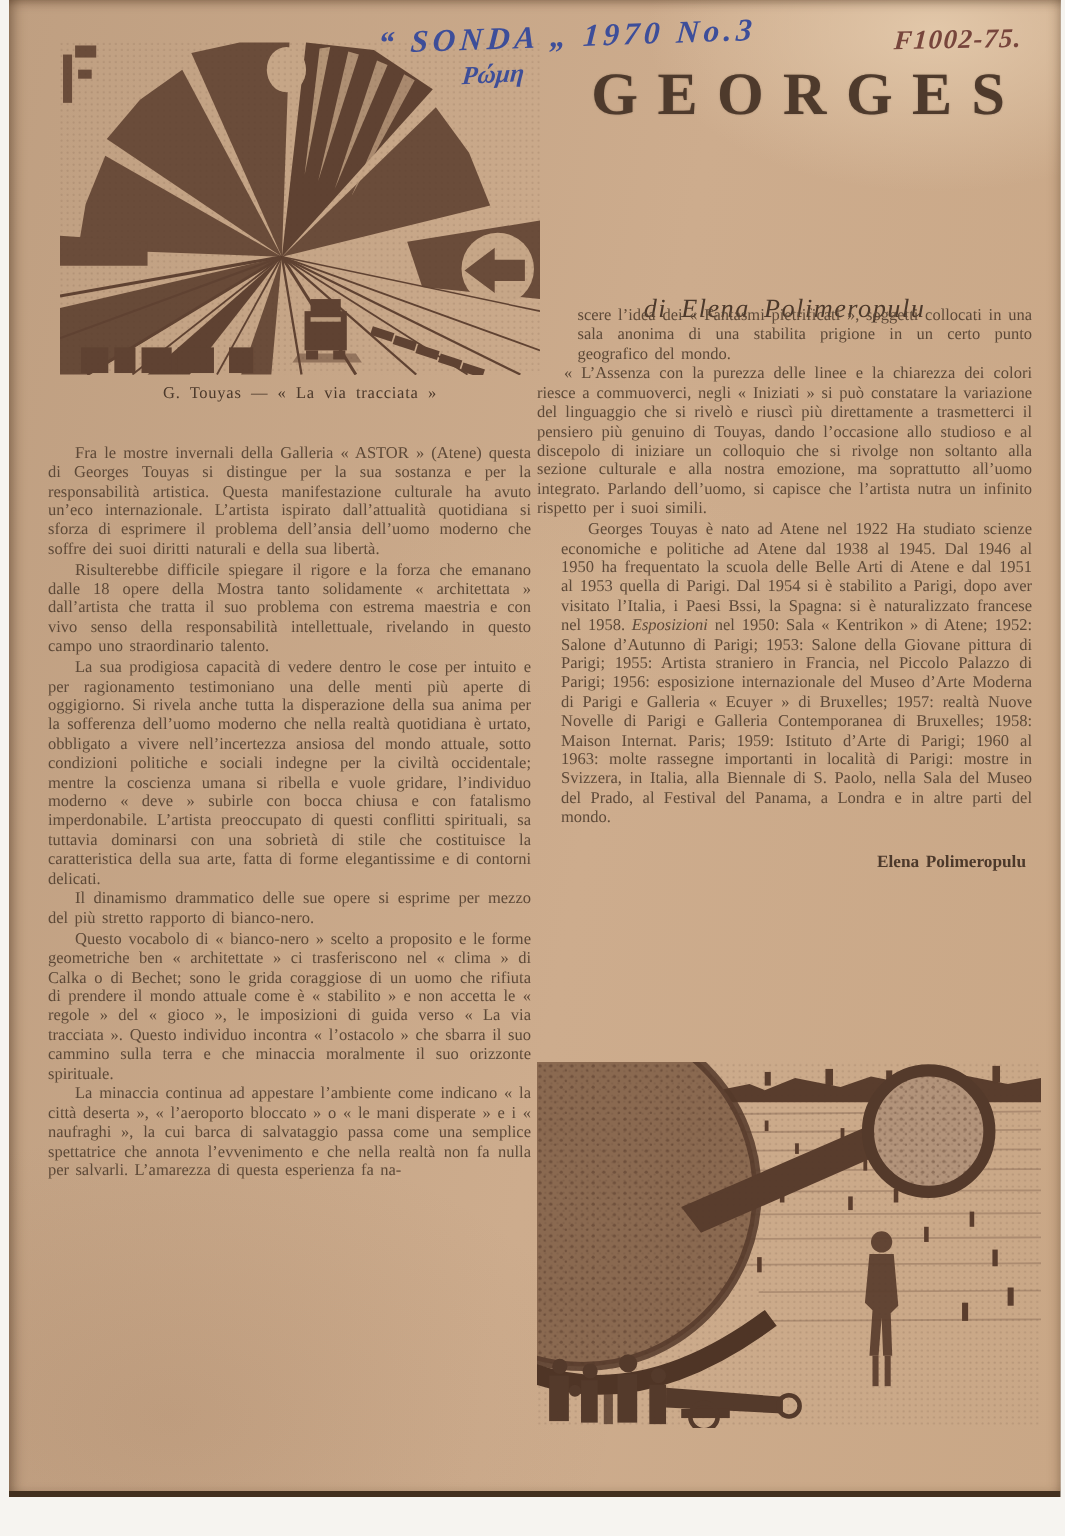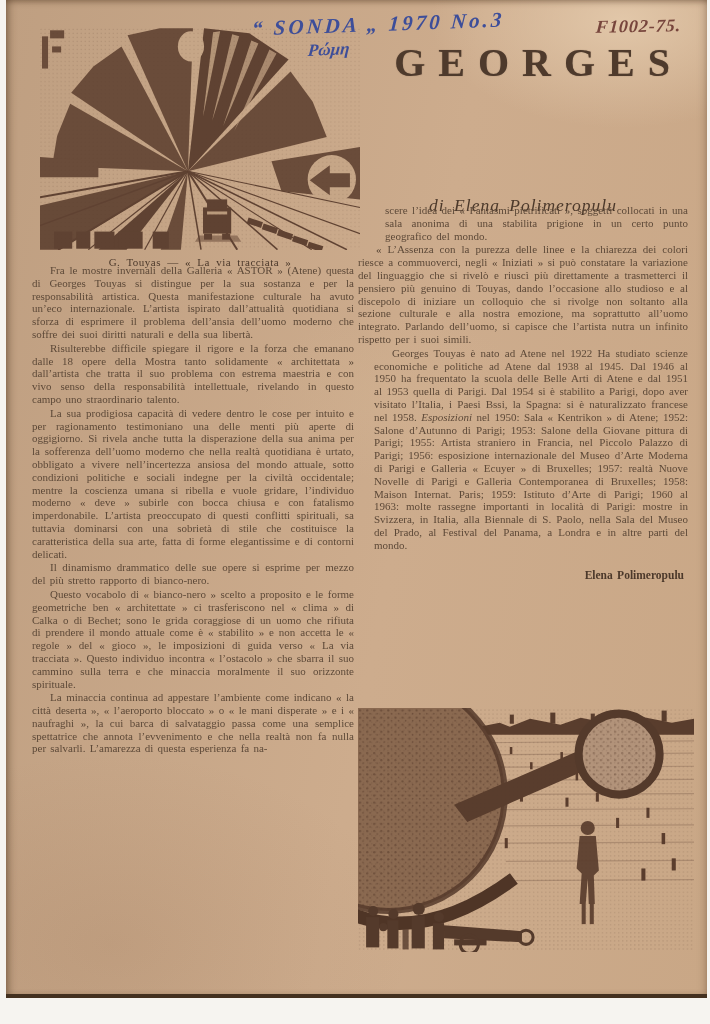--- a/index.html
+++ b/index.html
@@ -27,21 +27,21 @@
   #cap-top{left:34px;top:256px;width:320px;}
   #cap-bottom{left:352px;top:958px;width:336px;}
   #title{position:absolute;right:24px;top:38px;text-align:right;color:#4e3a2c;}
   #title div{font-size:40px;font-weight:bold;letter-spacing:13px;line-height:50px;
              text-shadow:0 0 1px rgba(78,58,44,.5);}
   #byline{position:absolute;left:352px;top:172px;width:330px;text-align:center;
           font-style:italic;font-size:17.5px;color:#4c392b;letter-spacing:1px;word-spacing:4px;margin-top:23px;}
   .col{position:absolute;font-size:11px;line-height:12.8px;text-align:justify;color:#5d4938;
        word-spacing:1.5px;overflow:hidden;}
   .col p{margin:0 0 1px 0;text-indent:18px;}
-  #col-left{left:26px;top:264px;width:322px;height:714px;}
+  #col-left{left:26px;top:296px;width:322px;height:714px;}
   #col-right{left:352px;top:204px;width:330px;height:502px;}
   #col-right.continuation p:first-child{text-indent:0;margin-left:27px;}
   #bio{margin:0 0 1px 16px;text-indent:18px;}
   #bio .ital{font-style:italic;}
   #signature{text-align:right;font-weight:bold;font-size:11.5px;color:#4c392b;margin-top:17px;padding-right:4px;}
 </style>
 </head>
 <body>
 
 <div id="scan">

